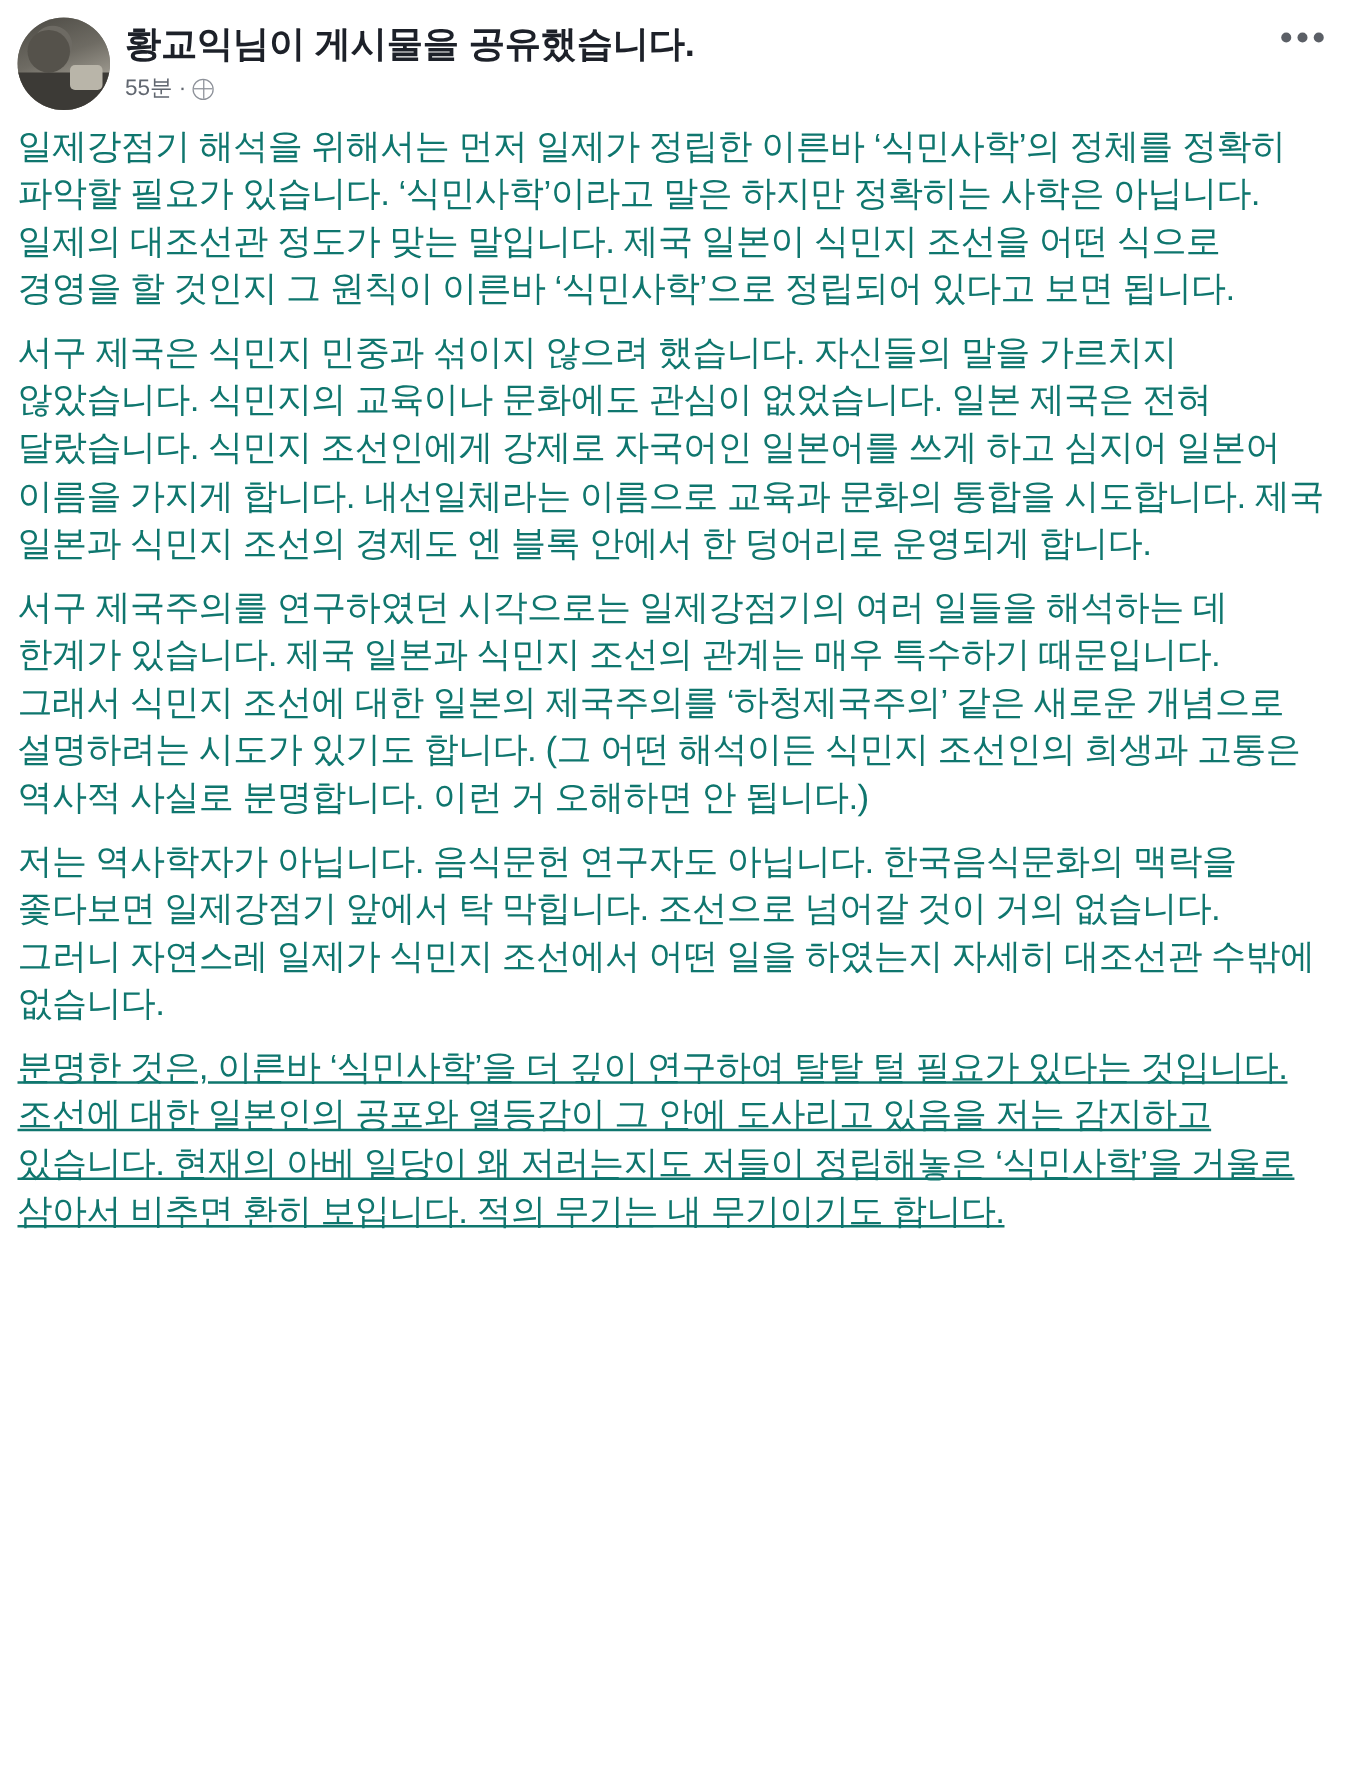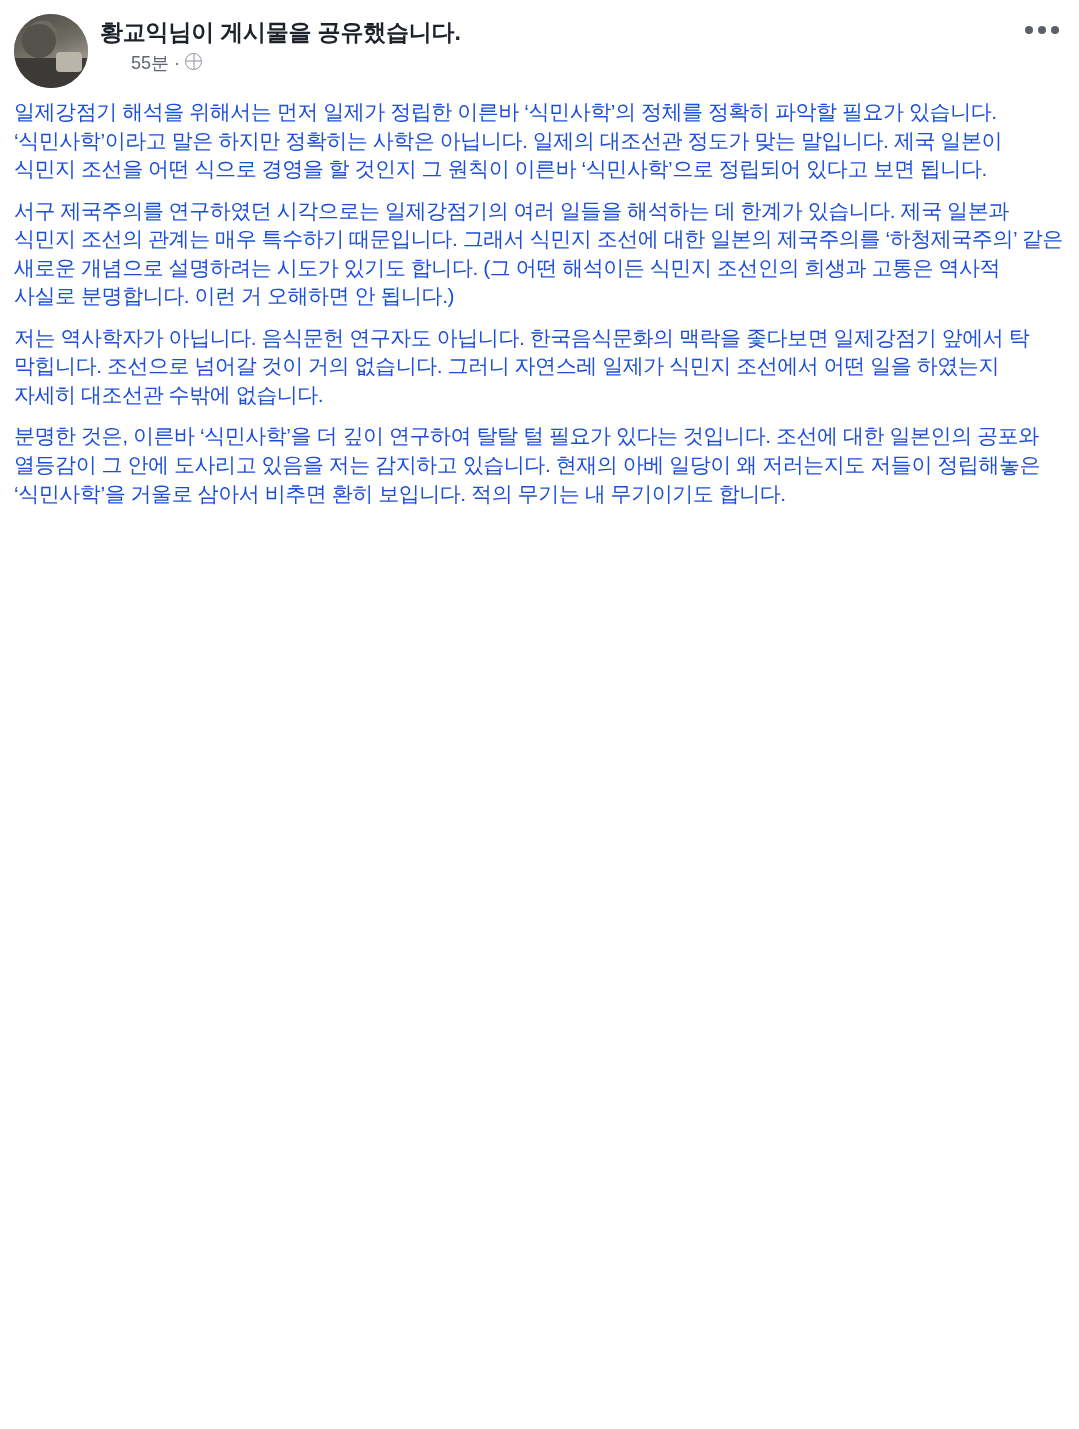--- a/index.html
+++ b/index.html
@@ -65,34 +65,33 @@
     border-radius: 4px;
     background: #b9b5a9;
   }
   .header-text {
     margin-left: 12px;
     padding-top: 4px;
     flex: 1 1 auto;
     min-width: 0;
   }
   .share-line {
-    font-size: 23px;
+    font-size: 29px;
     line-height: 1.25;
     font-weight: 700;
     color: #1d2129;
     letter-spacing: -0.2px;
   }
   .meta-line {
     margin-top: 6px;
     display: flex;
-    align-items: flex-start;
+    align-items: center;
     font-size: 18px;
     color: #616770;
     line-height: 1.2;
-    margin-left: 31px;
   }
   .meta-sep {
     margin: 0 5px;
     color: #616770;
   }
   .globe-icon {
     display: inline-block;
     width: 17px;
     height: 17px;
     border-radius: 50%;
@@ -135,29 +134,29 @@
     border-radius: 50%;
     background: #5b5f66;
     display: block;
   }
   
   .post-body {
     padding: 4px 14px 0 14px;
     box-sizing: border-box;
   }
   .para {
-    font-size: 21px;
+    font-size: 28px;
     line-height: 1.36;
-    color: #1d4ed8;
+    color: #0f766e;
     margin: 0 0 13px 0;
     letter-spacing: -0.45px;
     word-break: keep-all;
     text-align: left;
   }
-  .para:last-child { margin-bottom: 4px; }
+  .para:last-child { margin-bottom: 4px; text-decoration: underline; }
 </style>
 </head>
 <body>
 
 <div class="post">
 
   <div class="post-header">
 
     <div class="avatar">
       <div class="av-bg"></div>
@@ -177,18 +176,19 @@
 
     <div class="menu-dots">
       <span></span>
       <span></span>
       <span></span>
     </div>
   </div>
 
   <div class="post-body">
     <p class="para">일제강점기 해석을 위해서는 먼저 일제가 정립한 이른바 ‘식민사학’의 정체를 정확히 파악할 필요가 있습니다. ‘식민사학’이라고 말은 하지만 정확히는 사학은 아닙니다. 일제의 대조선관 정도가 맞는 말입니다. 제국 일본이 식민지 조선을 어떤 식으로 경영을 할 것인지 그 원칙이 이른바 ‘식민사학’으로 정립되어 있다고 보면 됩니다.</p>
+    <p class="para">서구 제국은 식민지 민중과 섞이지 않으려 했습니다. 자신들의 말을 가르치지 않았습니다. 식민지의 교육이나 문화에도 관심이 없었습니다. 일본 제국은 전혀 달랐습니다. 식민지 조선인에게 강제로 자국어인 일본어를 쓰게 하고 심지어 일본어 이름을 가지게 합니다. 내선일체라는 이름으로 교육과 문화의 통합을 시도합니다. 제국 일본과 식민지 조선의 경제도 엔 블록 안에서 한 덩어리로 운영되게 합니다.</p>
     <p class="para">서구 제국주의를 연구하였던 시각으로는 일제강점기의 여러 일들을 해석하는 데 한계가 있습니다. 제국 일본과 식민지 조선의 관계는 매우 특수하기 때문입니다. 그래서 식민지 조선에 대한 일본의 제국주의를 ‘하청제국주의’ 같은 새로운 개념으로 설명하려는 시도가 있기도 합니다. (그 어떤 해석이든 식민지 조선인의 희생과 고통은 역사적 사실로 분명합니다. 이런 거 오해하면 안 됩니다.)</p>
     <p class="para">저는 역사학자가 아닙니다. 음식문헌 연구자도 아닙니다. 한국음식문화의 맥락을 좇다보면 일제강점기 앞에서 탁 막힙니다. 조선으로 넘어갈 것이 거의 없습니다. 그러니 자연스레 일제가 식민지 조선에서 어떤 일을 하였는지 자세히 대조선관 수밖에 없습니다.</p>
     <p class="para">분명한 것은, 이른바 ‘식민사학’을 더 깊이 연구하여 탈탈 털 필요가 있다는 것입니다. 조선에 대한 일본인의 공포와 열등감이 그 안에 도사리고 있음을 저는 감지하고 있습니다. 현재의 아베 일당이 왜 저러는지도 저들이 정립해놓은 ‘식민사학’을 거울로 삼아서 비추면 환히 보입니다. 적의 무기는 내 무기이기도 합니다.</p>
   </div>
 
 </div>
 
 </body></html>

